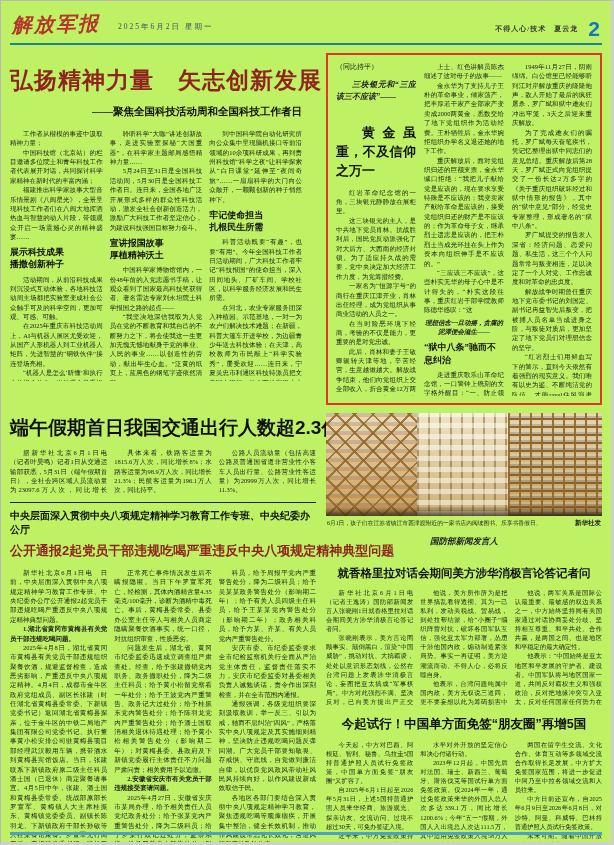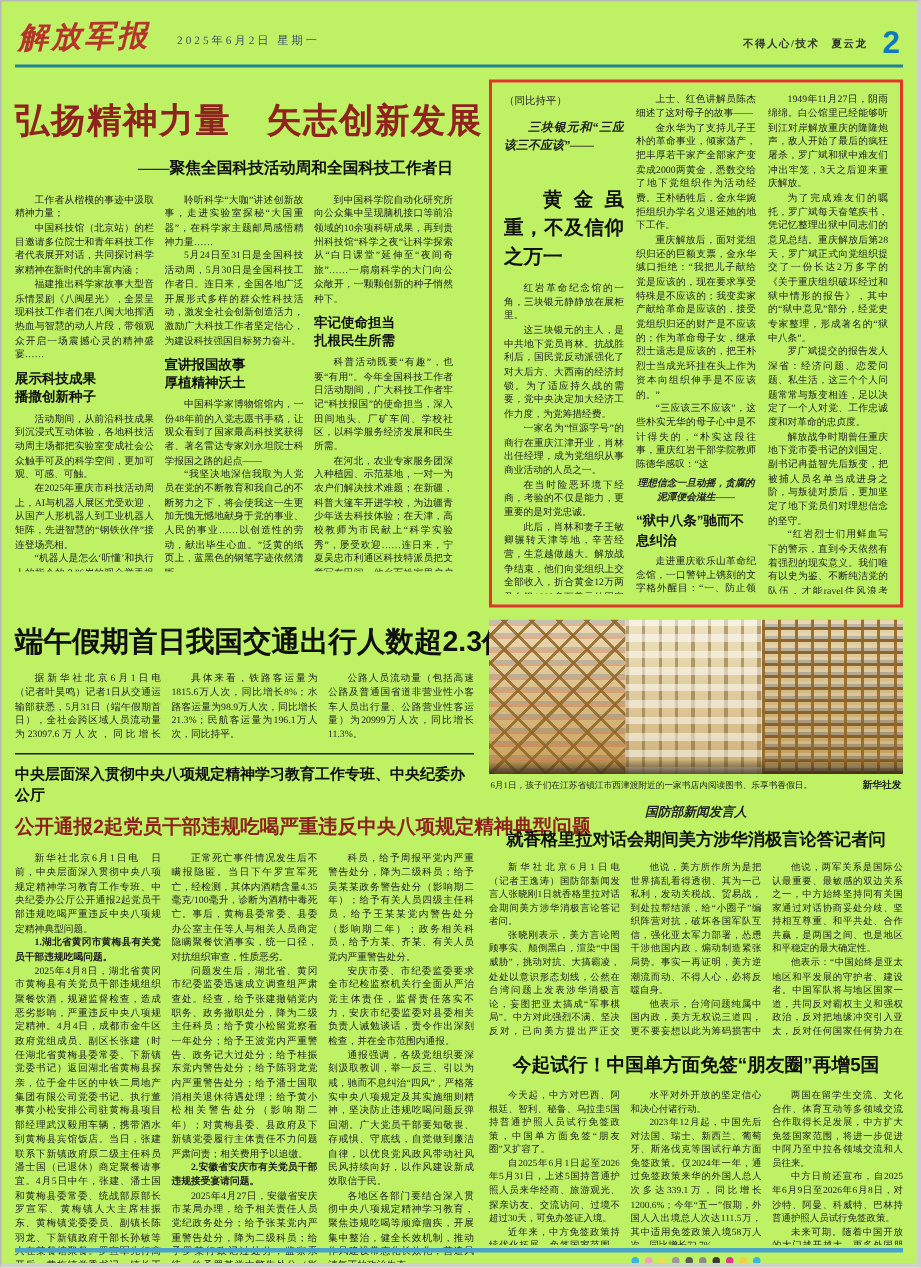--- a/index.html
+++ b/index.html
@@ -88,21 +88,21 @@
       repeating-linear-gradient(0deg, rgba(185,60,45,.3) 0 2px, rgba(70,100,160,.25) 2px 4px, rgba(230,225,215,.3) 4px 6px, rgba(0,0,0,0) 6px 8px),
       linear-gradient(180deg,#e7d5a8,#bf9a55); }
   .ph-floor { position:absolute; left:0; bottom:0; width:100%; height:9px;
     background:linear-gradient(180deg, rgba(58,44,26,.1), rgba(45,34,20,.75)); }
   .caption { display:flex; justify-content:space-between; align-items:flex-end;
     font-size:5.8px; color:#222; margin:3px 1px 8px; }
   .caption .credit { font-weight:bold; font-size:6.5px; white-space:nowrap; margin-left:6px; }
 
   .defense .eyebrow { text-align:center; font-style:italic; font-weight:bold; font-size:8.5px; color:#222; margin-top:2px; }
   .defense h2 { text-align:center; font-family:"Liberation Sans",sans-serif; font-weight:bold;
-    font-size:11.5px; color:#111; margin:4px 0 7px; white-space:nowrap; }
+    font-size:11.5px; color:#111; margin:18px 0 7px; white-space:nowrap; }
   .defense .cols { height:118px; }
   .defense .col, .visa .col { font-size:6.3px; }
 
   .visa h2 { text-align:center; font-family:"Liberation Sans",sans-serif; font-weight:bold;
     font-size:12.5px; color:#111; margin:10px 0 7px; white-space:nowrap; }
   .visa .cols { height:104px; }
 
   .page-bottom-rule { position:absolute; left:9px; right:9px; bottom:7px; height:3px; background:#49a3c9; }
 </style>
 </head>

